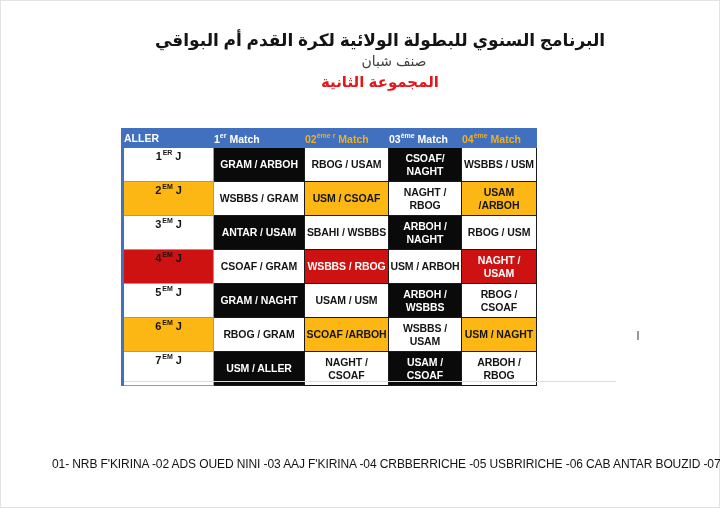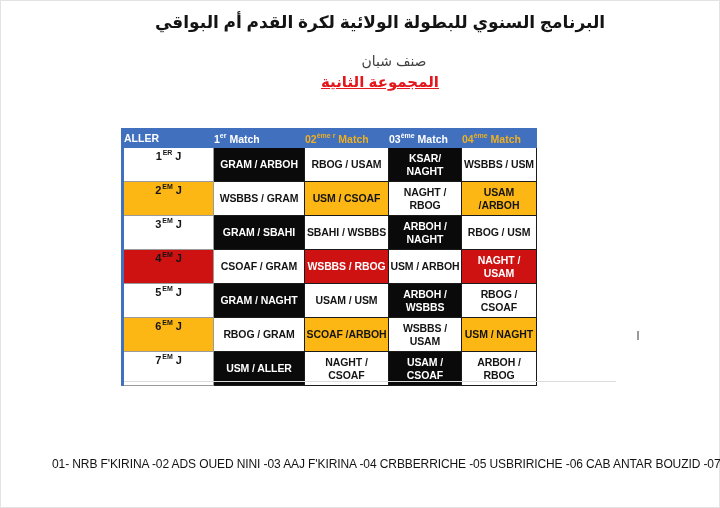--- a/index.html
+++ b/index.html
@@ -4,30 +4,30 @@
 <style>
   html,body{margin:0;padding:0;}
   body{
     width:720px;height:508px;position:relative;background:#ffffff;
     font-family:"Liberation Sans","DejaVu Sans",sans-serif;
     overflow:hidden;box-shadow:inset 0 0 0 1px #e3e3e3;
   }
   
   .titles{position:absolute;left:40px;top:0;width:680px;text-align:center;}
   .title-main{
-    position:absolute;left:0;top:12px;width:100%;
+    position:absolute;left:0;top:30px;width:100%;
     direction:rtl;font-weight:bold;font-size:17px;color:#141414;letter-spacing:0;
   }
   .title-cat{
     position:absolute;left:14px;top:53px;width:100%;
     direction:rtl;font-weight:normal;font-size:14px;color:#404040;
   }
   .title-group{
     position:absolute;left:0;top:73px;width:100%;
-    direction:rtl;font-weight:bold;font-size:15px;color:#e3171e;text-decoration:underline;
+    direction:rtl;font-weight:bold;font-size:15px;color:#e3171e;
   }
   
   table.sched{
     position:absolute;left:121px;top:128px;width:414px;
     border-collapse:collapse;table-layout:fixed;
     border-left:3px solid #4170bf;
   }
   .sched th{
     background:#4170bf;color:#ffffff;font-size:10.5px;font-weight:bold;
     height:18px;padding:0;border:1px solid #4170bf;text-align:left;
@@ -86,33 +86,33 @@
       <th class="th-gold"><span>02</span><span class="sup">ème r</span><span> Match</span></th>
       <th><span>03</span><span class="sup">ème</span><span> Match</span></th>
       <th class="th-gold"><span>04</span><span class="sup">ème</span><span> Match</span></th>
     </tr>
   </thead>
   <tbody>
     <tr>
       <td class="lbl lbl-white"><span>1</span><span class="lsup">ER</span><span class="lj">J</span></td>
       <td class="c-black">GRAM / ARBOH</td>
       <td class="c-white">RBOG / USAM</td>
-      <td class="c-black">KSAR/ NAGHT</td>
+      <td class="c-black">CSOAF/ NAGHT</td>
       <td class="c-white">WSBBS / USM</td>
     </tr>
     <tr>
       <td class="lbl lbl-gold"><span>2</span><span class="lsup">EM</span><span class="lj">J</span></td>
       <td class="c-white">WSBBS / GRAM</td>
       <td class="c-gold">USM / CSOAF</td>
       <td class="c-white">NAGHT / RBOG</td>
       <td class="c-gold">USAM /ARBOH</td>
     </tr>
     <tr>
       <td class="lbl lbl-white"><span>3</span><span class="lsup">EM</span><span class="lj">J</span></td>
-      <td class="c-black">GRAM / SBAHI</td>
+      <td class="c-black">ANTAR / USAM</td>
       <td class="c-white">SBAHI / WSBBS</td>
       <td class="c-black">ARBOH / NAGHT</td>
       <td class="c-white">RBOG / USM</td>
     </tr>
     <tr>
       <td class="lbl lbl-red"><span>4</span><span class="lsup">EM</span><span class="lj">J</span></td>
       <td class="c-white">CSOAF / GRAM</td>
       <td class="c-red">WSBBS / RBOG</td>
       <td class="c-white">USM / ARBOH</td>
       <td class="c-red">NAGHT / USAM</td>

